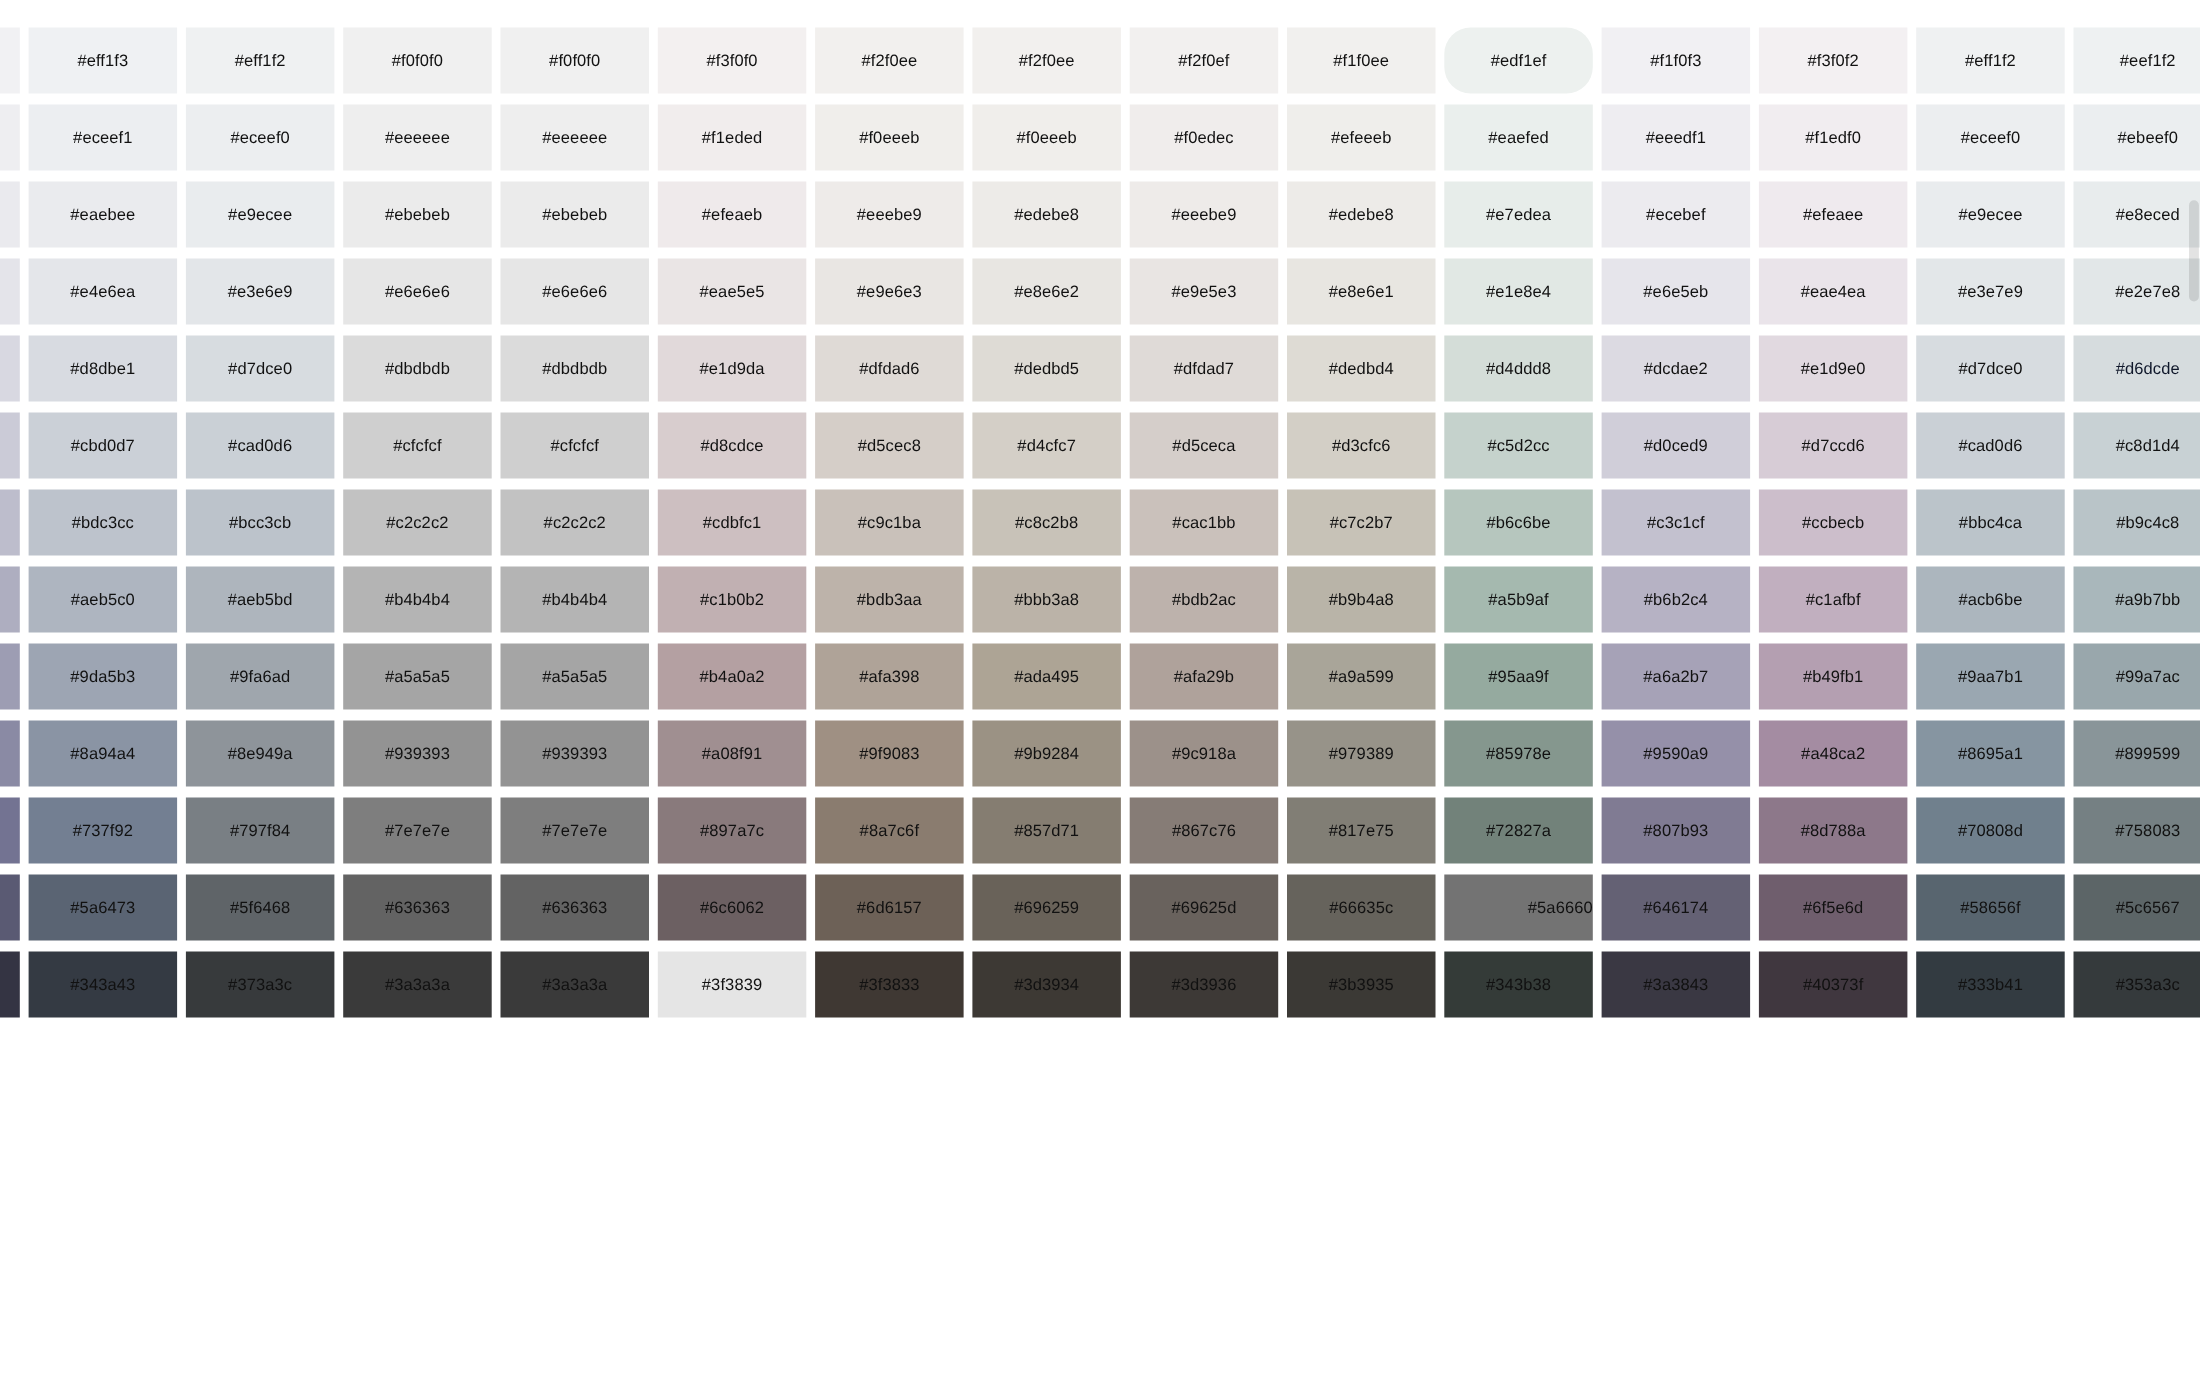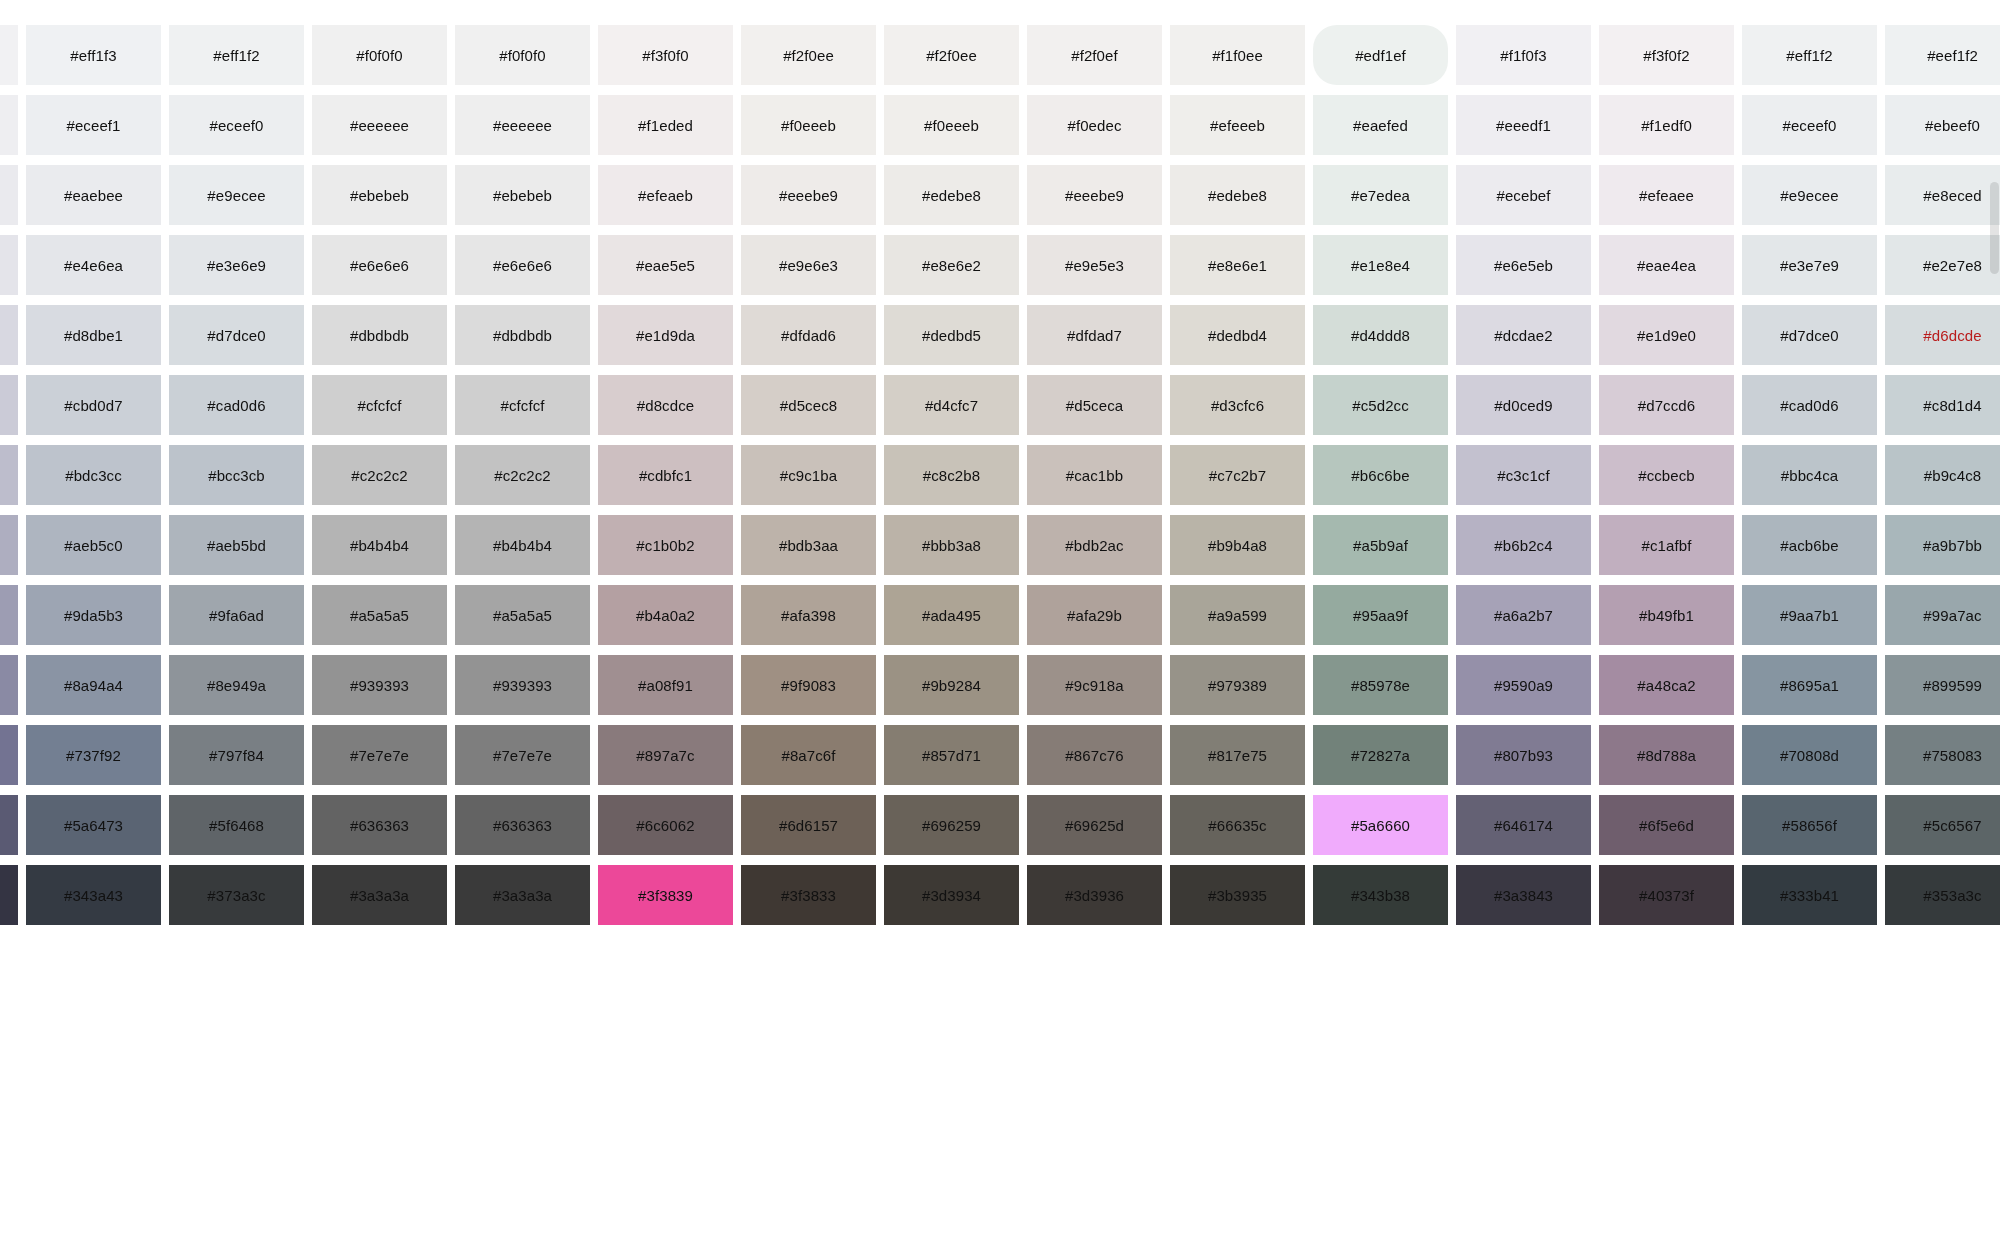--- a/index.html
+++ b/index.html
@@ -284,21 +284,21 @@
       <div class="swatch" style="background-color: rgb(220, 218, 226);">
         <span class="swatch-label" style="color: rgb(17, 17, 17);">#dcdae2</span>
       </div>
       <div class="swatch" style="background-color: rgb(225, 217, 224);">
         <span class="swatch-label" style="color: rgb(17, 17, 17);">#e1d9e0</span>
       </div>
       <div class="swatch" style="background-color: rgb(215, 220, 224);">
         <span class="swatch-label" style="color: rgb(17, 17, 17);">#d7dce0</span>
       </div>
       <div class="swatch" style="background-color: rgb(214, 220, 222);">
-        <span class="swatch-label" style="color: #b91c1c;">#d6dcde</span>
+        <span class="swatch-label" style="color: #0f172a;">#d6dcde</span>
       </div>
       <div class="swatch" style="background-color: rgb(203, 203, 215);"></div>
       <div class="swatch" style="background-color: rgb(203, 208, 215);">
         <span class="swatch-label" style="color: rgb(17, 17, 17);">#cbd0d7</span>
       </div>
       <div class="swatch" style="background-color: rgb(202, 208, 214);">
         <span class="swatch-label" style="color: rgb(17, 17, 17);">#cad0d6</span>
       </div>
       <div class="swatch" style="background-color: rgb(207, 207, 207);">
         <span class="swatch-label" style="color: rgb(17, 17, 17);">#cfcfcf</span>
@@ -572,21 +572,21 @@
       </div>
       <div class="swatch" style="background-color: rgb(105, 98, 89);">
         <span class="swatch-label" style="color: rgb(17, 17, 17);">#696259</span>
       </div>
       <div class="swatch" style="background-color: rgb(105, 98, 93);">
         <span class="swatch-label" style="color: rgb(17, 17, 17);">#69625d</span>
       </div>
       <div class="swatch" style="background-color: rgb(102, 99, 92);">
         <span class="swatch-label" style="color: rgb(17, 17, 17);">#66635c</span>
       </div>
-      <div class="swatch" style="background-color: #f0abfc;">
+      <div class="swatch" style="background-color: #737373; justify-content: flex-end;">
         <span class="swatch-label" style="color: rgb(17, 17, 17);">#5a6660</span>
       </div>
       <div class="swatch" style="background-color: rgb(100, 97, 116);">
         <span class="swatch-label" style="color: rgb(17, 17, 17);">#646174</span>
       </div>
       <div class="swatch" style="background-color: rgb(111, 94, 109); text-align: center;">
         <span class="swatch-label" style="color: rgb(17, 17, 17);">#6f5e6d</span>
       </div>
       <div class="swatch" style="background-color: rgb(88, 101, 111);">
         <span class="swatch-label" style="color: rgb(17, 17, 17);">#58656f</span>
@@ -600,21 +600,21 @@
       </div>
       <div class="swatch" style="background-color: rgb(55, 58, 60);">
         <span class="swatch-label" style="color: rgb(17, 17, 17);">#373a3c</span>
       </div>
       <div class="swatch" style="background-color: rgb(58, 58, 58);">
         <span class="swatch-label" style="color: rgb(17, 17, 17);">#3a3a3a</span>
       </div>
       <div class="swatch" style="background-color: rgb(58, 58, 58);">
         <span class="swatch-label" style="color: rgb(17, 17, 17);">#3a3a3a</span>
       </div>
-      <div class="swatch" style="background-color: #ec4899; justify-content: center;">
+      <div class="swatch" style="background-color: #e5e5e5; justify-content: center;">
         <span class="swatch-label" style="color: rgb(17, 17, 17);">#3f3839</span>
       </div>
       <div class="swatch" style="background-color: rgb(63, 56, 51);">
         <span class="swatch-label" style="color: rgb(17, 17, 17);">#3f3833</span>
       </div>
       <div class="swatch" style="background-color: rgb(61, 57, 52);">
         <span class="swatch-label" style="color: rgb(17, 17, 17);">#3d3934</span>
       </div>
       <div class="swatch" style="background-color: rgb(61, 57, 54);">
         <span class="swatch-label" style="color: rgb(17, 17, 17);">#3d3936</span>

